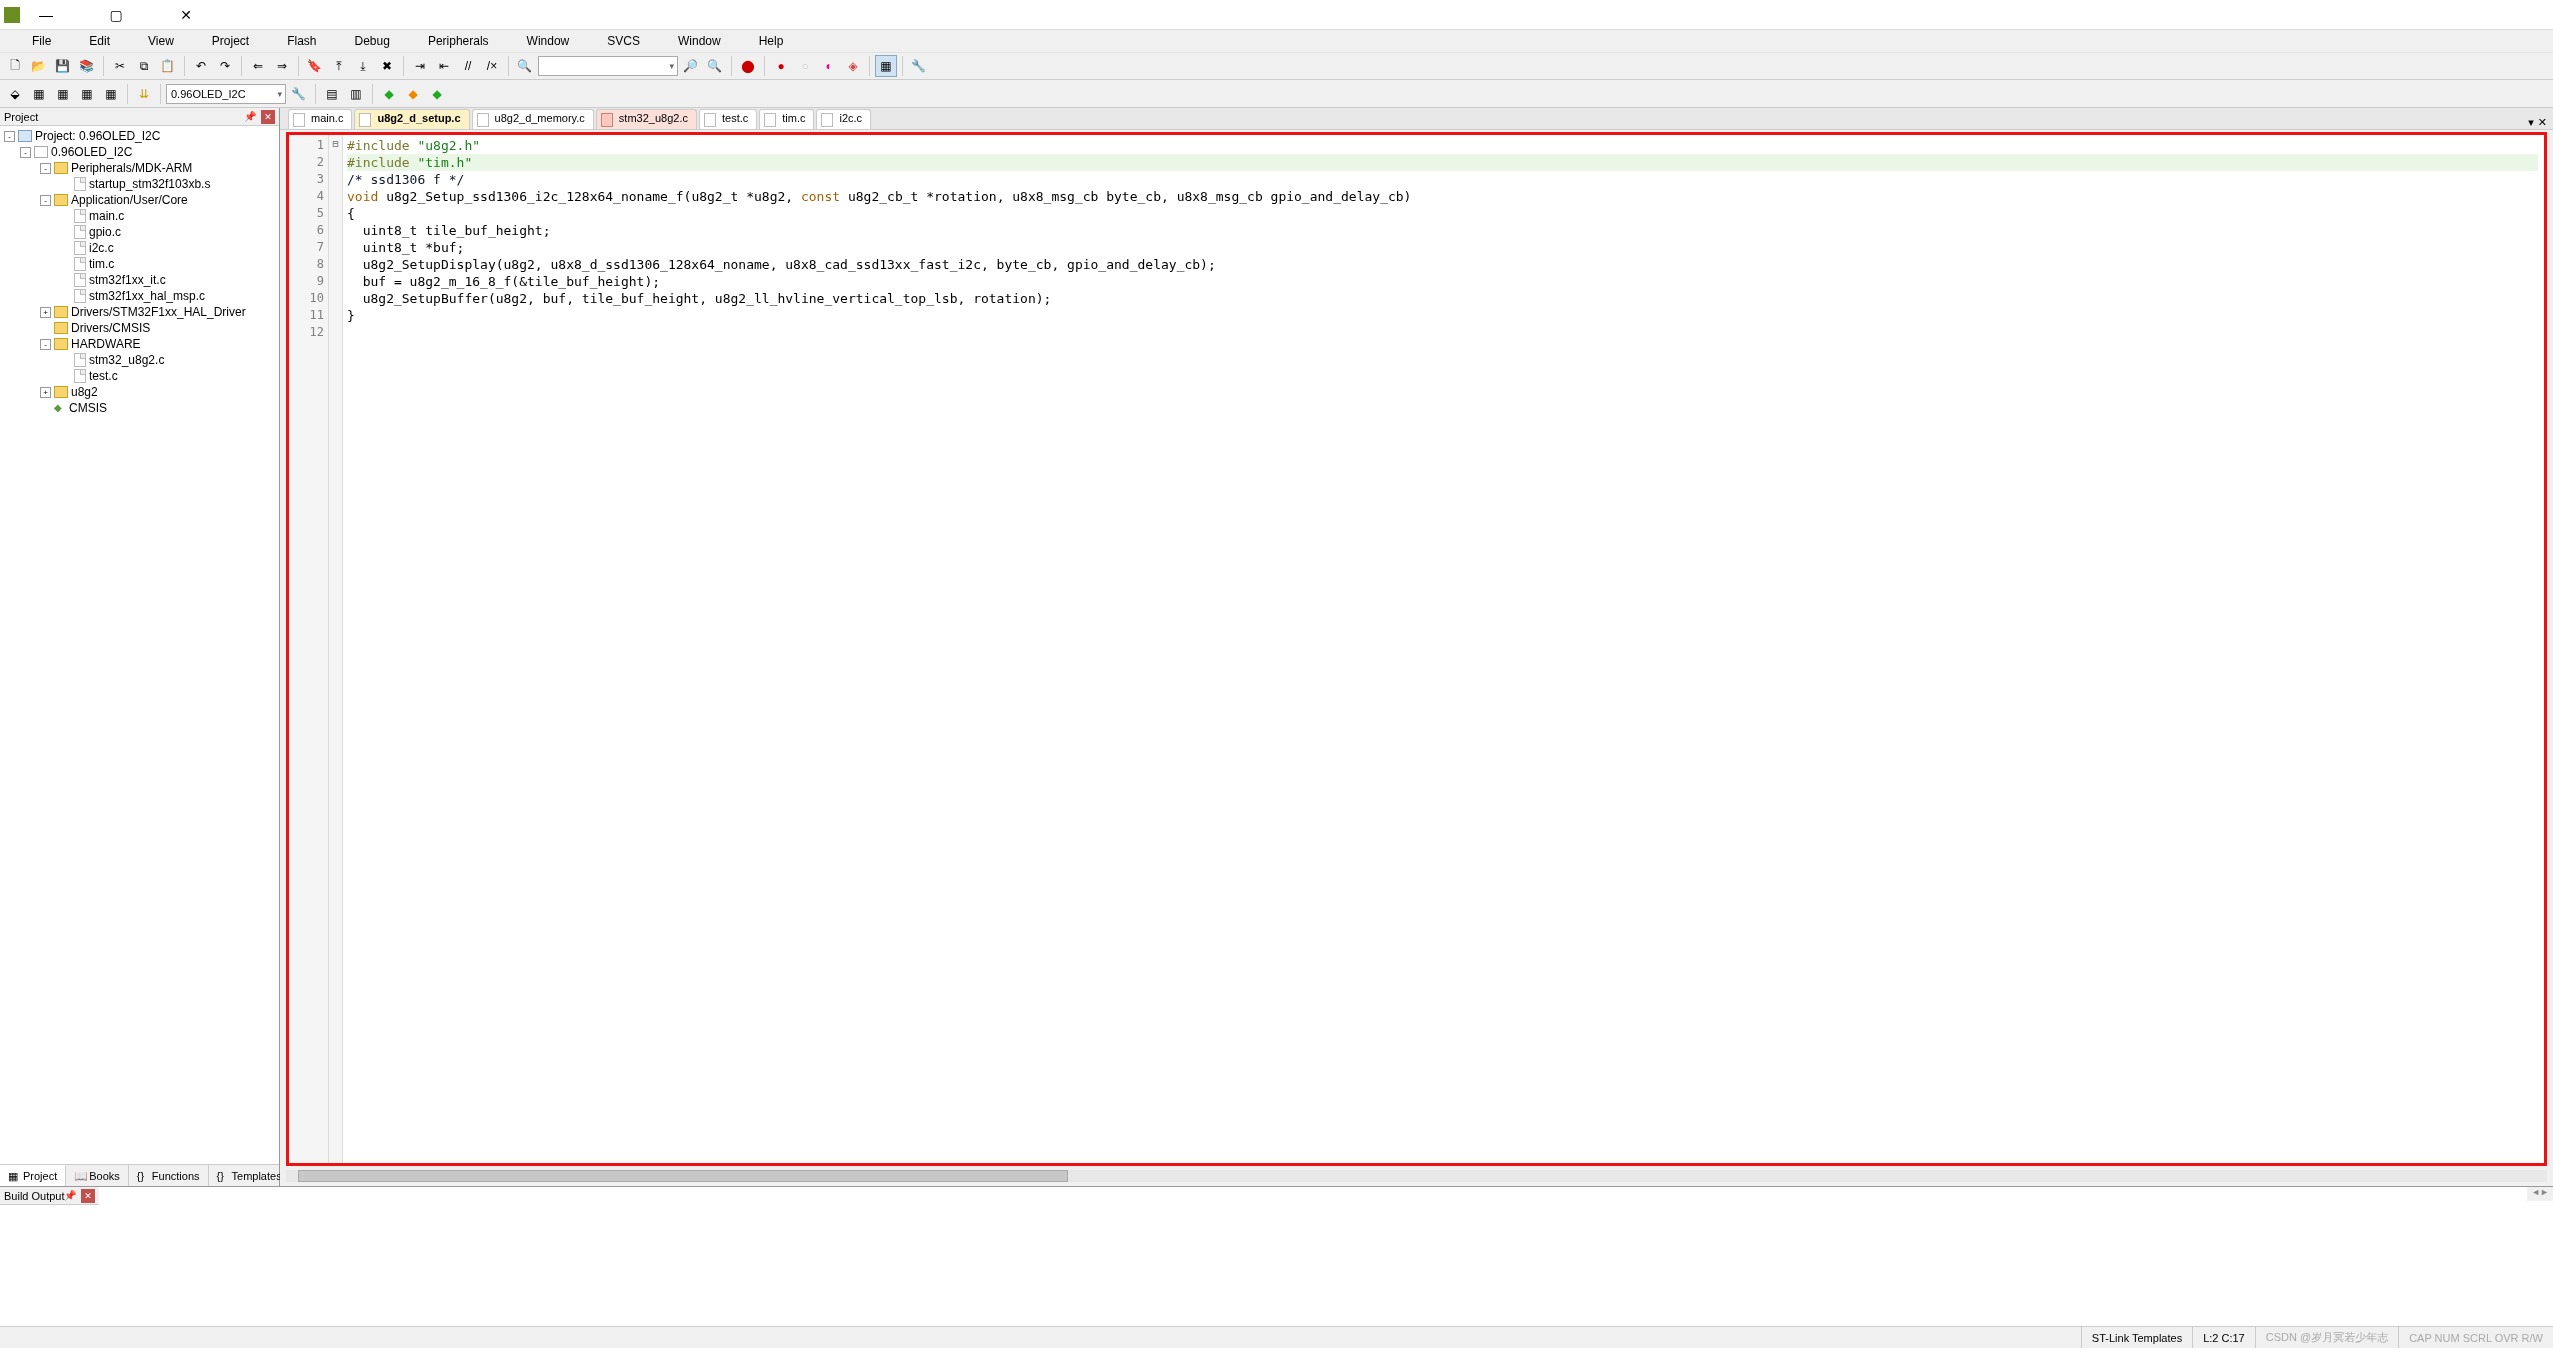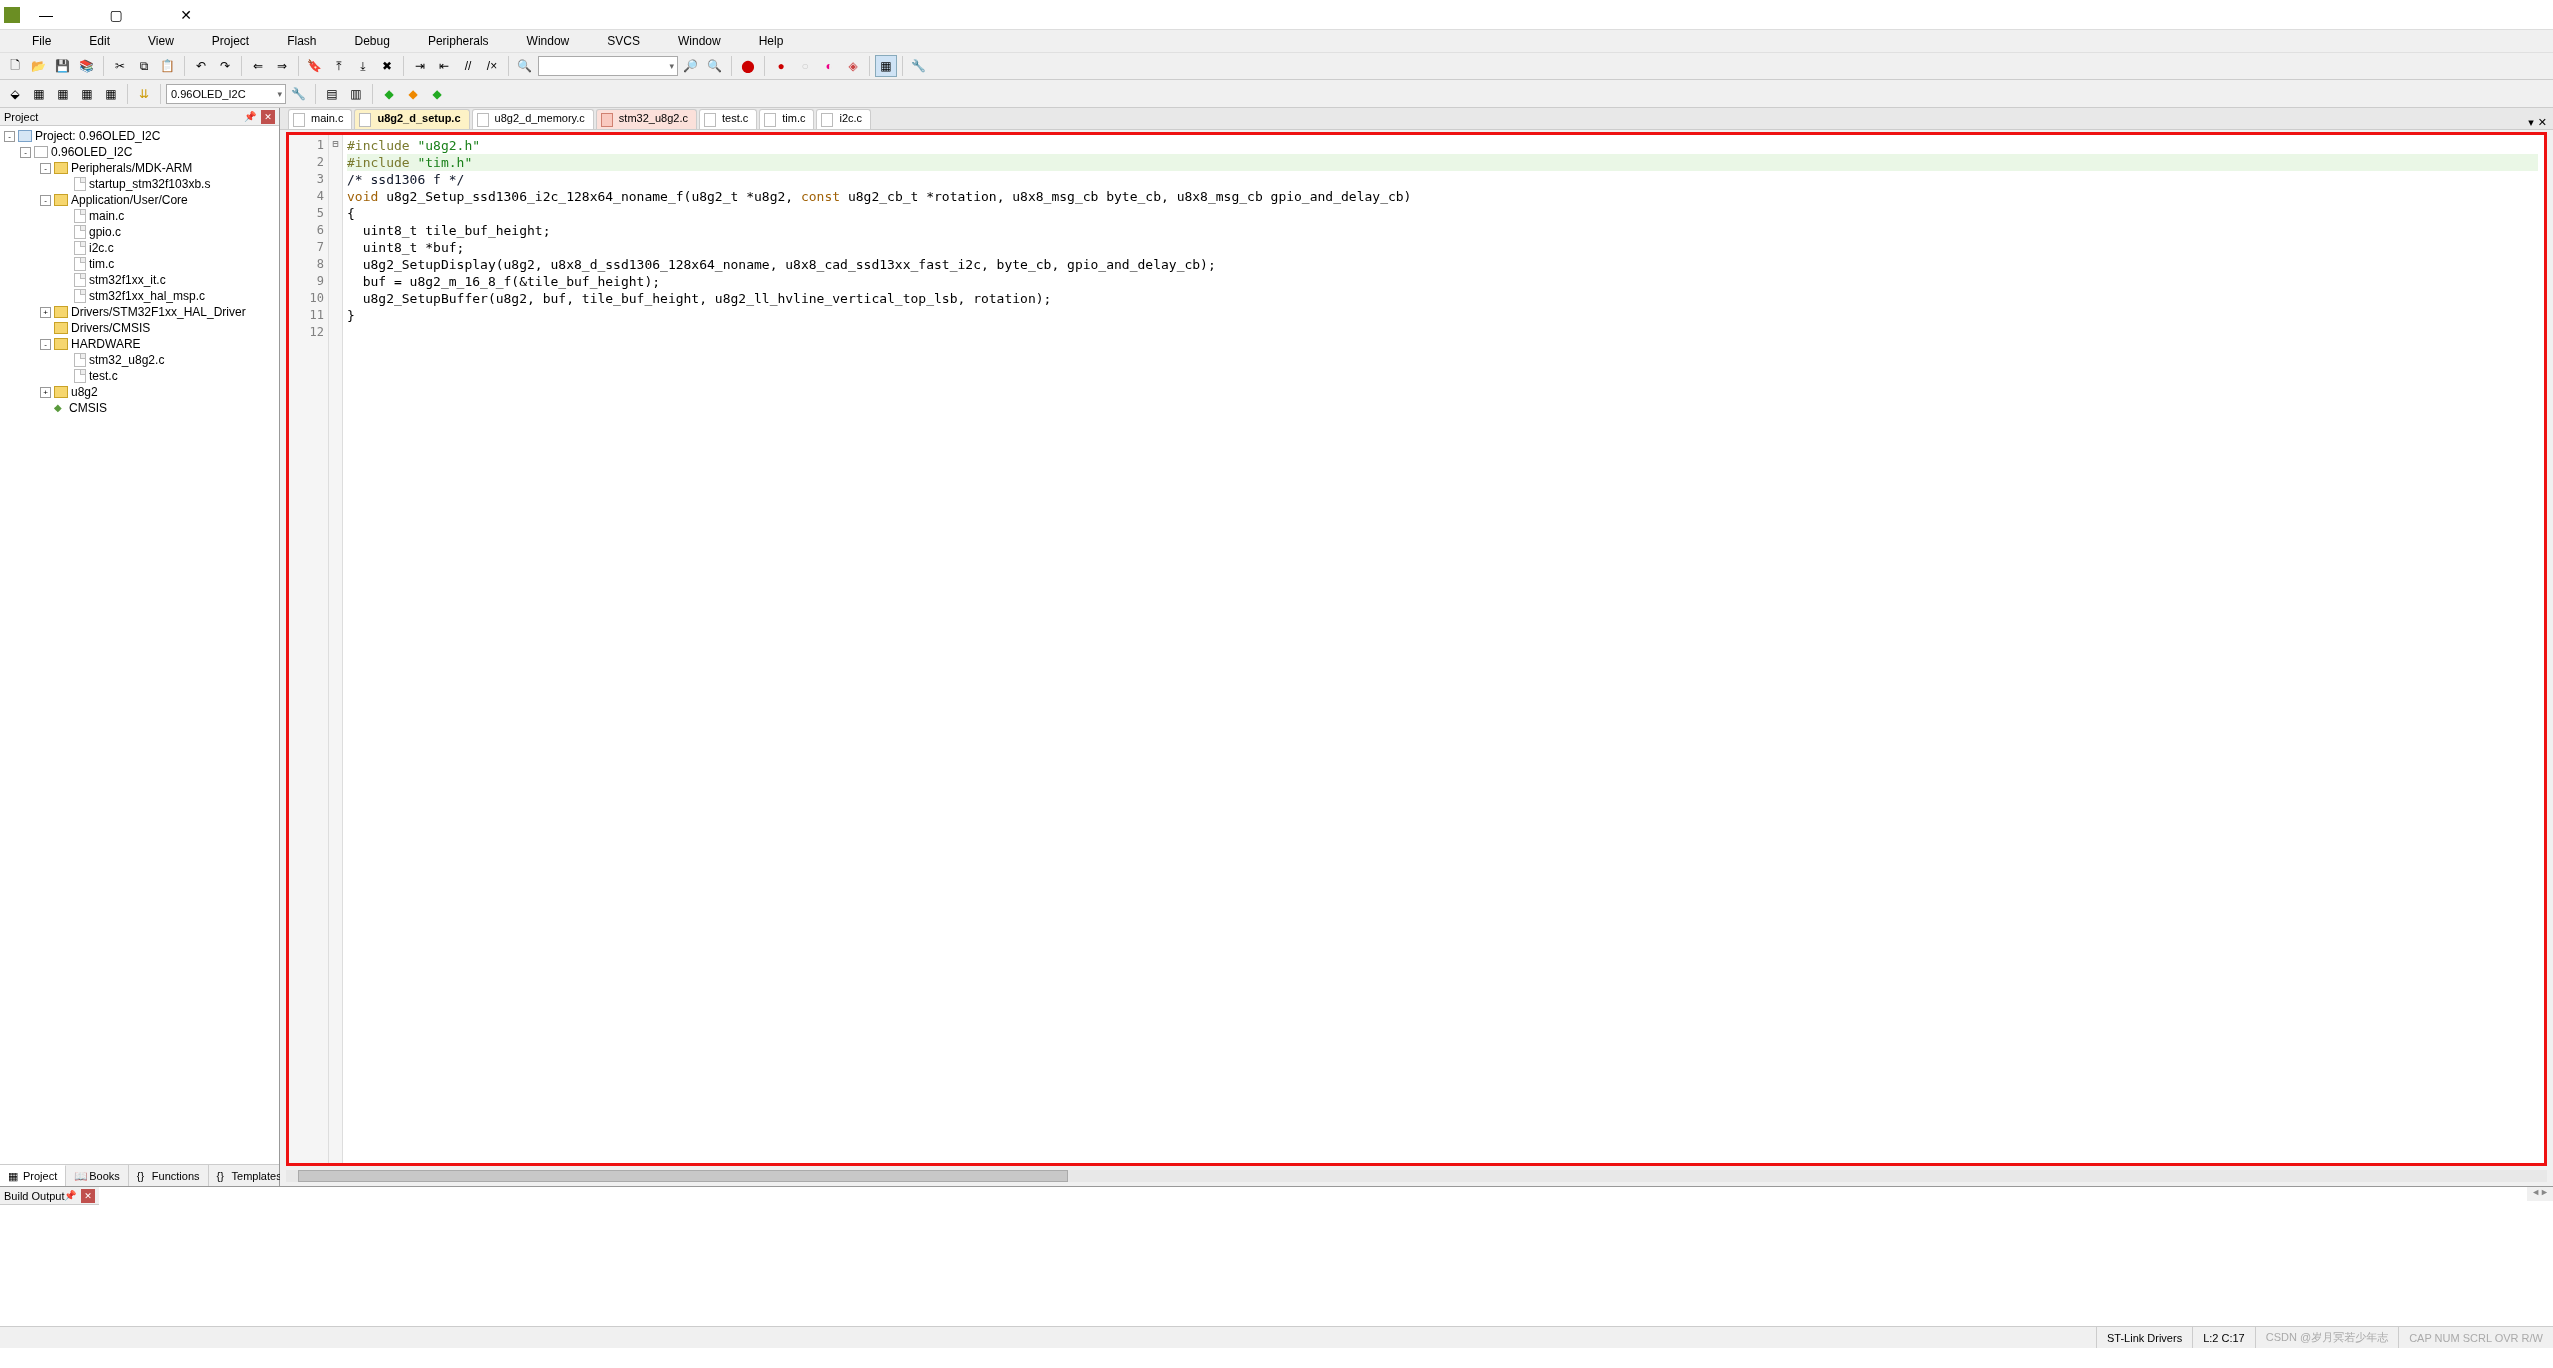--- a/index.html
+++ b/index.html
@@ -337,17 +337,17 @@
   </div>
   <div class="build-body"></div>
   <div class="build-scroll">
       <span>◄</span>
       <span>►</span>
     </div>
 </div>
 
 <div class="statusbar">
   <div class="gap"></div>
-  <div class="cell">ST-Link Drivers</div>
+  <div class="cell">ST-Link Templates</div>
   <div class="cell">L:2 C:17</div>
   <div class="cell dim">CSDN @岁月冥若少年志</div>
   <div class="cell dim">CAP NUM SCRL OVR R/W</div>
 </div>
 
 </body></html>

